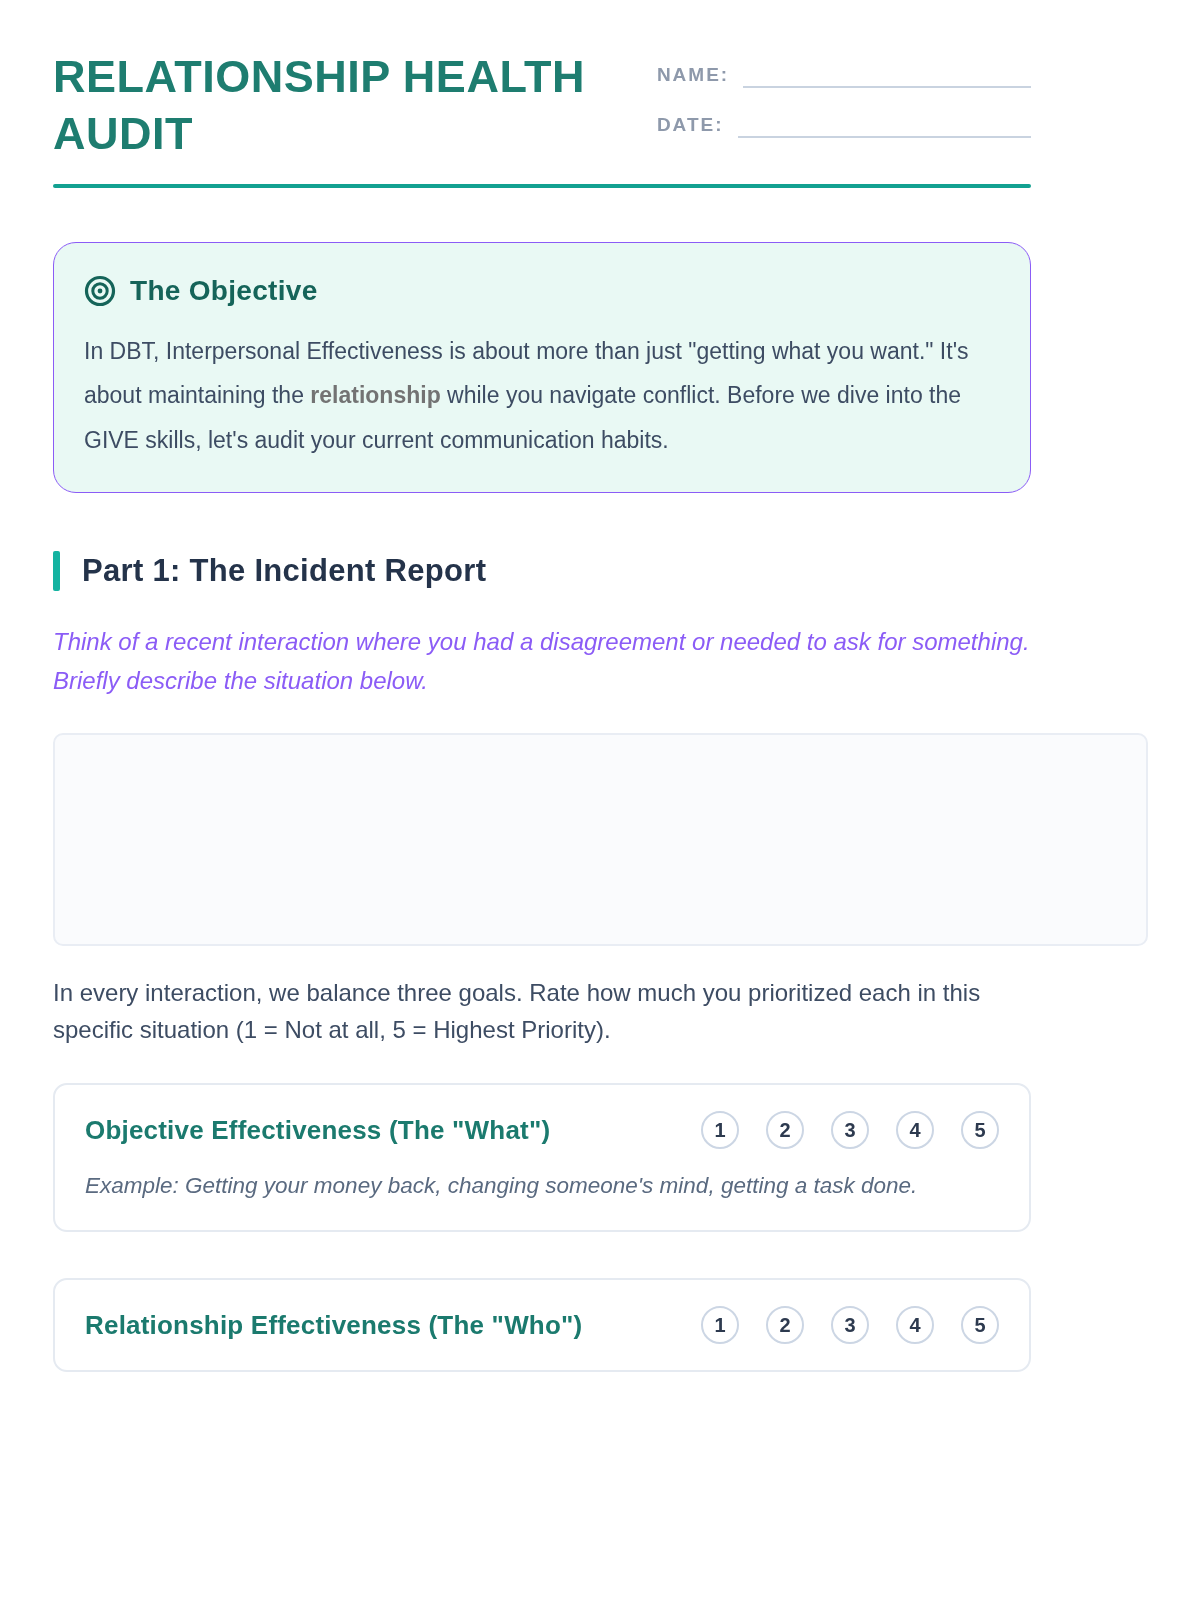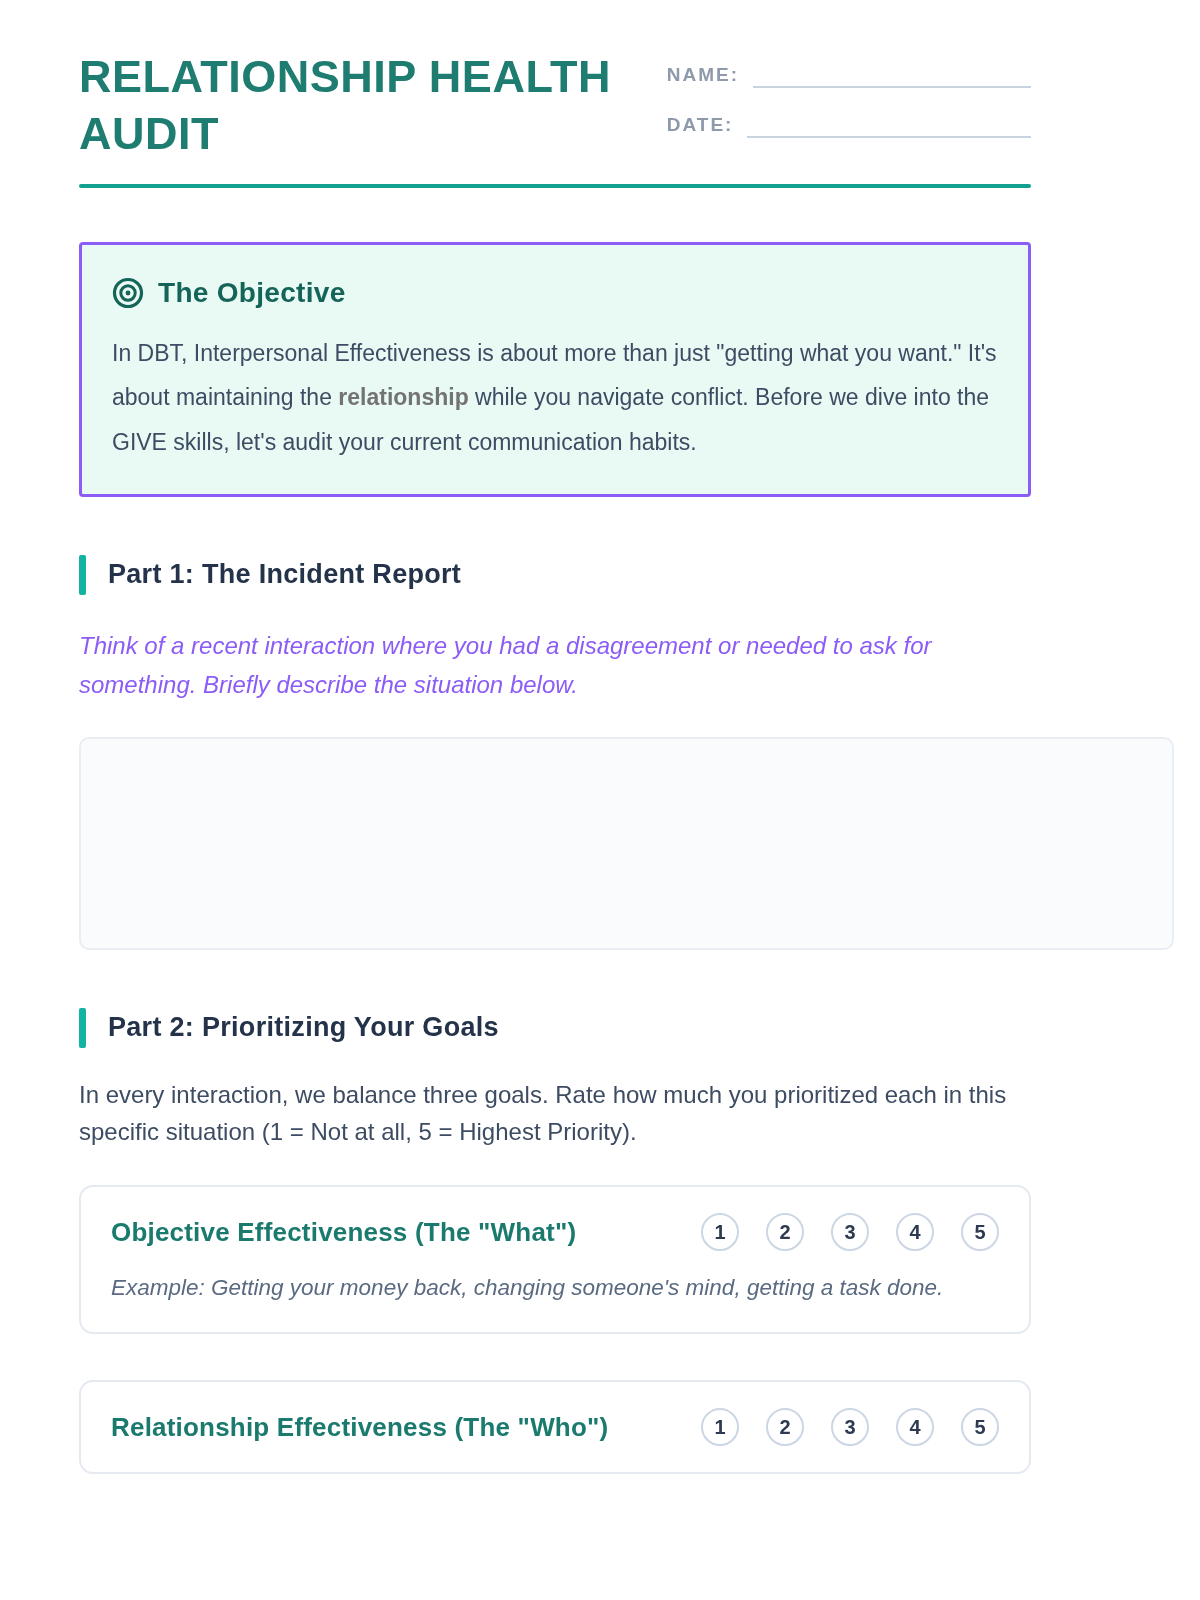--- a/index.html
+++ b/index.html
@@ -5,21 +5,21 @@
   * { margin: 0; padding: 0; box-sizing: border-box; }
   html, body { background: #ffffff; }
   body {
     width: 1200px;
     min-height: 1600px;
     font-family: "Liberation Sans", sans-serif;
     color: #3d4c63;
   }
   .page {
     width: 1083px;
-    padding: 48px 52px 20px 79px;
+    padding: 48px 52px 20px 53px;
   }
 
   
   .header-row {
     display: flex;
     justify-content: space-between;
     align-items: flex-start;
   }
   .title-block { width: 665px; }
   .doc-title {
@@ -62,22 +62,22 @@
     margin-top: 22px;
     height: 4px;
     background: #12a191;
     border-radius: 2px;
   }
 
   
   .objective-box {
     margin-top: 54px;
     background: #e9f9f4;
-    border: 3px solid #8b5cf6;
-    border-radius: 4px;
+    border: 1px solid #8b5cf6;
+    border-radius: 23px;
     padding: 32px 30px 30px 30px;
   }
   .objective-head {
     display: flex;
     align-items: center;
     gap: 14px;
   }
   .objective-head .icon-wrap { display: flex; align-items: center; }
   .objective-heading {
     font-size: 28px;
@@ -100,21 +100,21 @@
     margin-top: 58px;
   }
   .accent-bar {
     width: 7px;
     height: 40px;
     background: #14b3a1;
     border-radius: 2px;
     margin-right: 22px;
   }
   .section-heading h2 {
-    font-size: 27px;
+    font-size: 31px;
     font-weight: bold;
     color: #24334a;
     letter-spacing: 0.3px;
     text-align: right;
   }
 
   .instruction {
     margin-top: 32px;
     font-size: 24px;
     font-style: italic;
@@ -233,24 +233,20 @@
 
   <div class="section-heading">
     <div class="accent-bar"></div>
     <h2>Part 1: The Incident Report</h2>
   </div>
 
   <p class="instruction">Think of a recent interaction where you had a disagreement or needed to ask for something. Briefly describe the situation below.</p>
 
   <textarea class="incident-input" aria-label="Incident description" style=""></textarea>
 
-  <div class="section-heading">
-    <div class="accent-bar"></div>
-    <h2>Part 2: Prioritizing Your Goals</h2>
-  </div>
 
   <p class="part2-intro">In every interaction, we balance three goals. Rate how much you prioritized each in this specific situation (1 = Not at all, 5 = Highest Priority).</p>
 
   <div class="rating-card">
     <div class="card-top">
       <span class="card-title">Objective Effectiveness (The "What")</span>
       <div class="scale">
         <div class="scale-circle">1</div>
         <div class="scale-circle">2</div>
         <div class="scale-circle">3</div>

